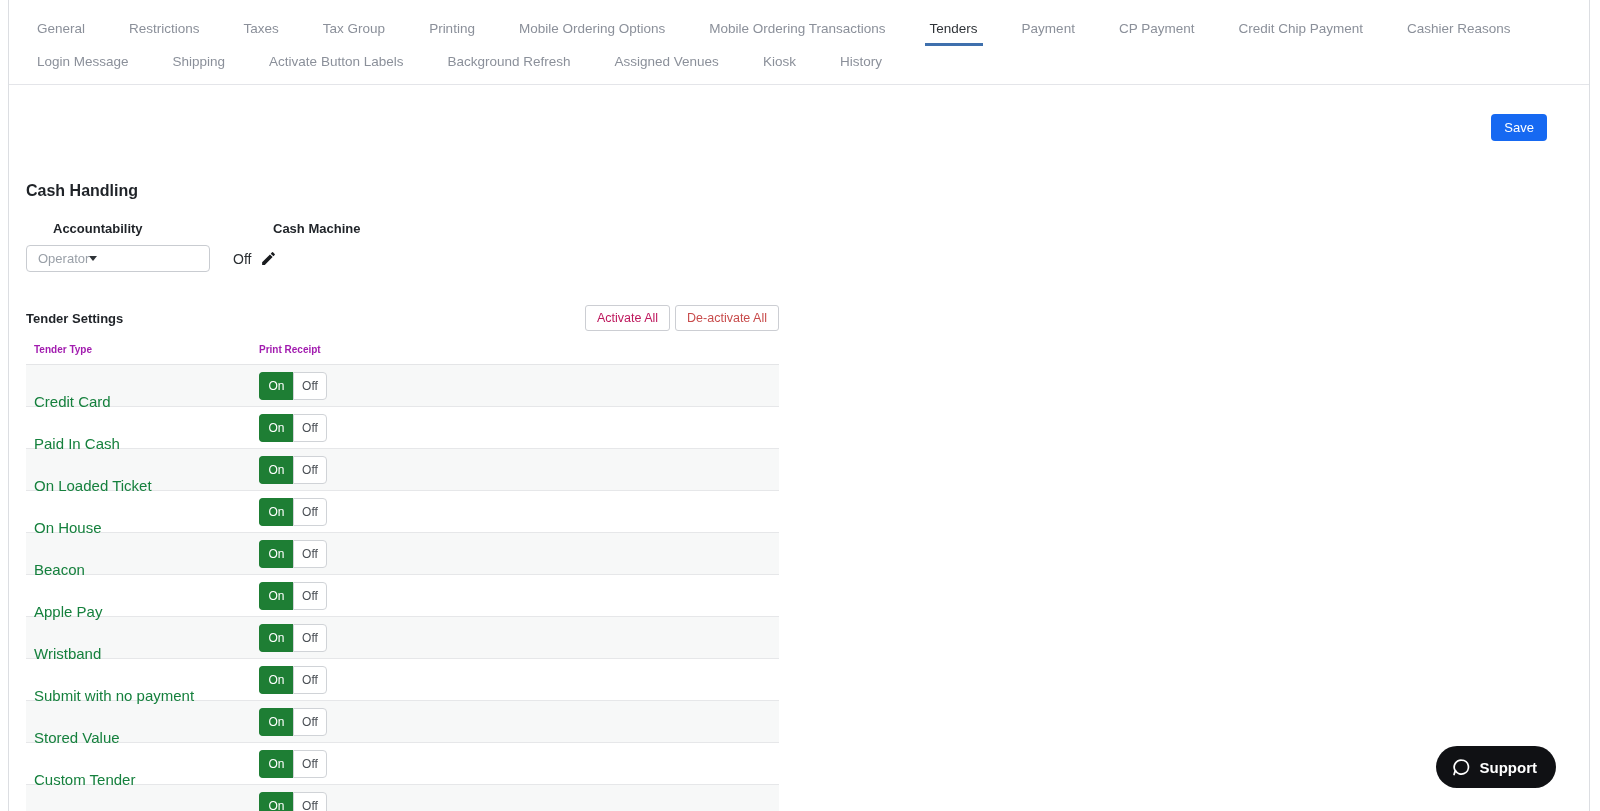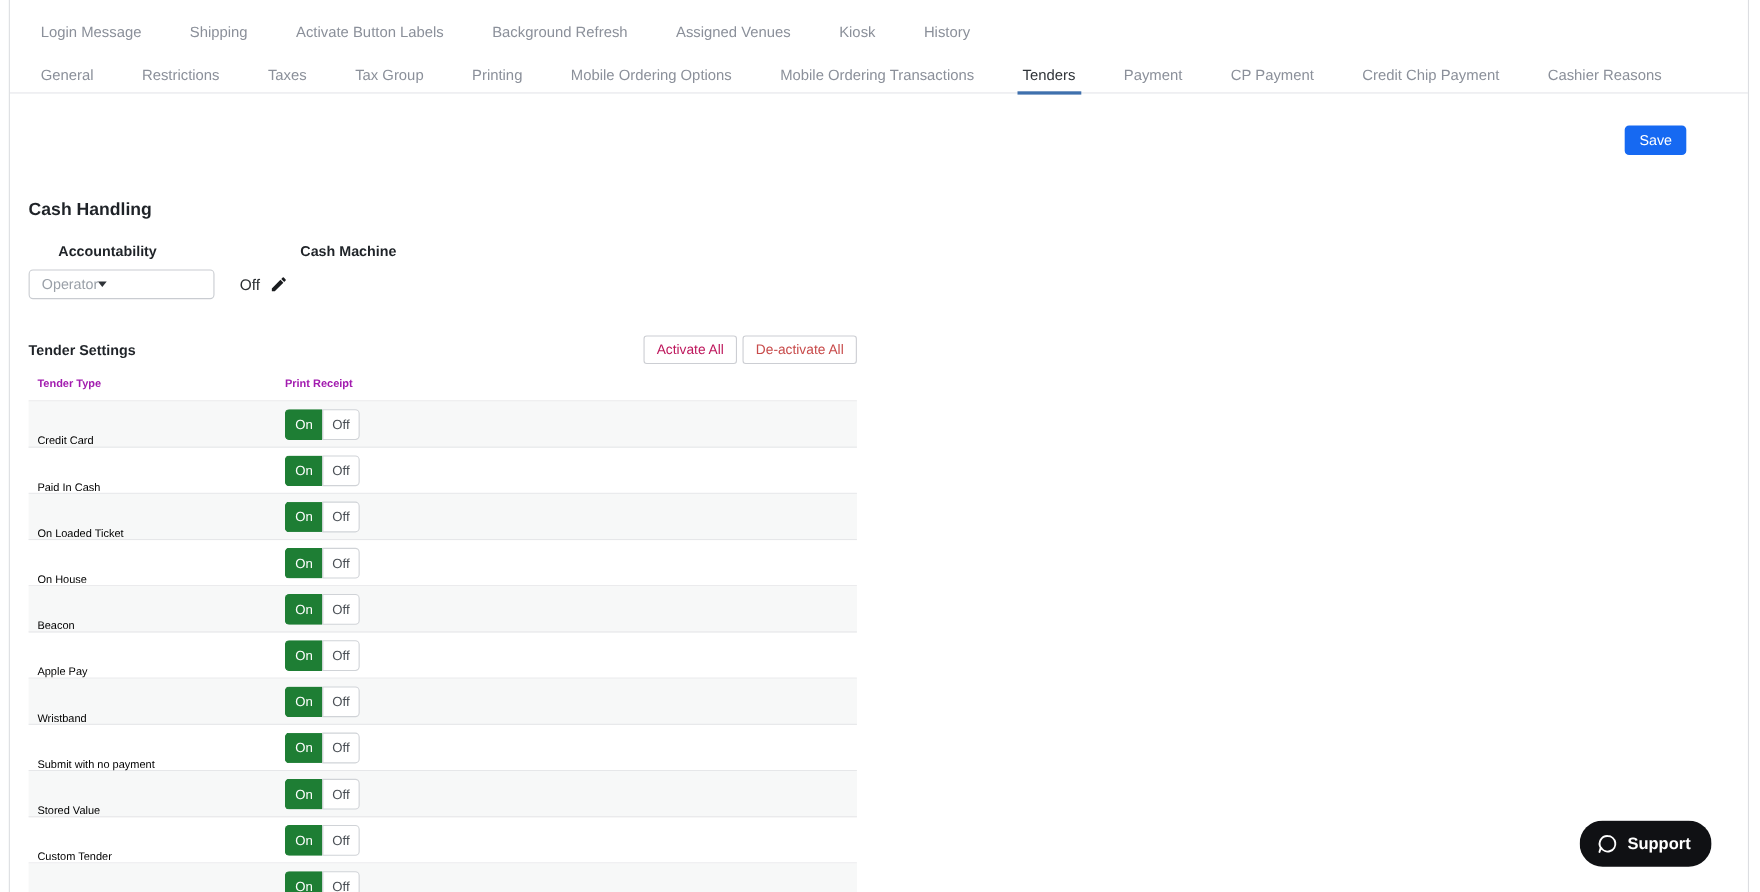--- a/index.html
+++ b/index.html
@@ -35,21 +35,21 @@
     left: -2px; right: -2px;
     bottom: -10px;
     height: 3px;
     background: #3f70ad;
   }
 
   
   .save-btn {
     position: absolute;
     top: 114px;
-    right: 56px;
+    right: 42px;
     height: 27px;
     padding: 0 13px;
     background: #1669f2;
     color: #fff;
     border: none;
     border-radius: 4px;
     font-size: 13px;
     font-family: inherit;
     cursor: pointer;
   }
@@ -60,21 +60,21 @@
     margin-top: 97px;
     font-size: 16px;
     font-weight: bold;
     color: #1f2328;
   }
   .field-labels { display: flex; margin-top: 21px; }
   .field-label { font-size: 13px; font-weight: bold; color: #1f2328; margin-left: 27px; }
   .field-label.accountability { width: 193px; }
   .field-values { display: flex; margin-top: 9px; align-items: center; }
   .select-box {
-    width: 169px;
+    width: 184px;
     height: 27px;
     border: 1px solid #c9ccd1;
     border-radius: 4px;
     background: #fff;
     display: flex;
     align-items: center;
     justify-content: flex-start;
     padding: 0 11px;
     cursor: pointer;
   }
@@ -122,21 +122,21 @@
   .t-header .th { font-size: 10px; font-weight: bold; color: #a21caf; }
   .t-header .th.col-type { width: 225px; }
   .t-row {
     display: flex;
     align-items: center;
     height: 42px;
     padding-left: 8px;
     border-bottom: 1px solid #e6e7e9;
   }
   .t-row.odd { background: #f7f8f8; }
-  .t-label { width: 225px; font-size: 10px; color: #000000; margin-top: 32px; }
+  .t-label { width: 225px; font-size: 15px; color: #15803d; margin-top: 32px; }
   .toggle { display: flex; align-items: center; }
   .toggle button {
     height: 28px;
     width: 34px;
     font-size: 12px;
     font-family: inherit;
     cursor: pointer;
     border: 1px solid #d0d3d7;
     background: #fff;
     color: #4a4f55;
@@ -169,43 +169,43 @@
     font-family: inherit;
     cursor: pointer;
   }
 </style>
 </head>
 <body>
 
 <div class="card">
 
   <div class="tabs-block">
-    <div class="tab-row second">
-      <div class="tab">Login Message</div>
-      <div class="tab">Shipping</div>
-      <div class="tab">Activate Button Labels</div>
-      <div class="tab">Background Refresh</div>
-      <div class="tab">Assigned Venues</div>
-      <div class="tab">Kiosk</div>
-      <div class="tab">History</div>
-    </div>
     <div class="tab-row first">
       <div class="tab">General</div>
       <div class="tab">Restrictions</div>
       <div class="tab">Taxes</div>
       <div class="tab">Tax Group</div>
       <div class="tab">Printing</div>
       <div class="tab">Mobile Ordering Options</div>
       <div class="tab">Mobile Ordering Transactions</div>
       <div class="tab active">Tenders</div>
       <div class="tab">Payment</div>
       <div class="tab">CP Payment</div>
       <div class="tab">Credit Chip Payment</div>
       <div class="tab">Cashier Reasons</div>
     </div>
+    <div class="tab-row second">
+      <div class="tab">Login Message</div>
+      <div class="tab">Shipping</div>
+      <div class="tab">Activate Button Labels</div>
+      <div class="tab">Background Refresh</div>
+      <div class="tab">Assigned Venues</div>
+      <div class="tab">Kiosk</div>
+      <div class="tab">History</div>
+    </div>
   </div>
 
   <button class="save-btn">Save</button>
 
   <div class="content">
 
     <div class="section-title">Cash Handling</div>
 
     <div class="field-labels">
       <div class="field-label accountability">Accountability</div>

